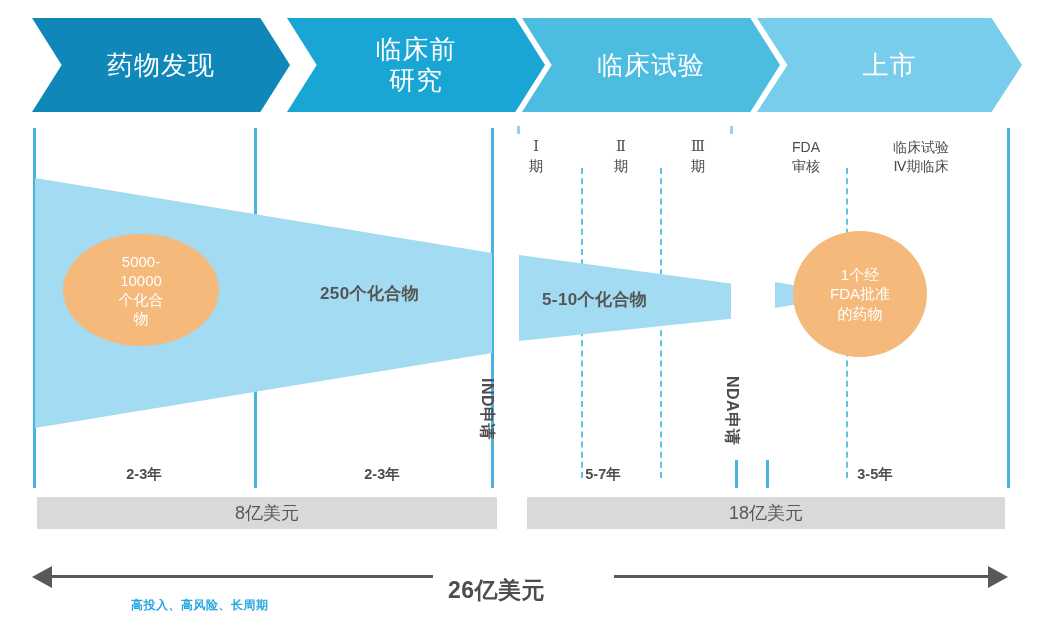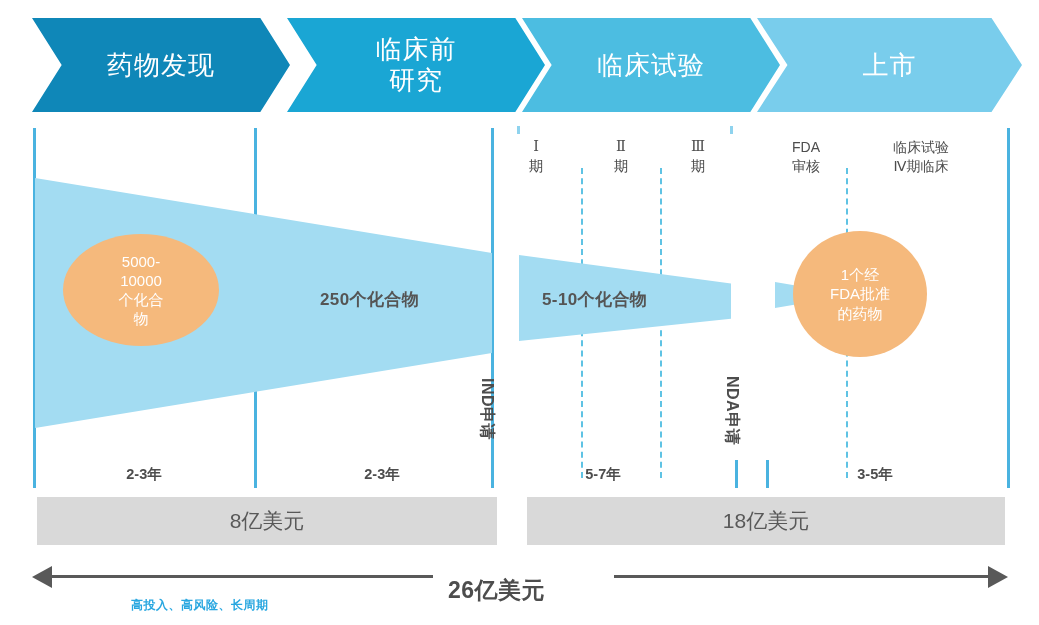--- a/index.html
+++ b/index.html
@@ -102,26 +102,26 @@
     position: absolute;
     text-align: center;
     color: #4d4d4d;
     font-size: 14.5px;
     font-weight: bold;
     white-space: nowrap;
   }
   .cost-bar {
     position: absolute;
     background: #d9d9d9;
-    height: 48px;
+    height: 32px;
     display: flex;
     align-items: center;
     justify-content: center;
     color: #595959;
-    font-size: 21px;
+    font-size: 18px;
     text-align: right;
   }
 
   
   .arrow-line { position: absolute; height: 3px; background: #595959; }
   .arrow-head { position: absolute; width: 0; height: 0; }
   .arrow-head.left {
     border-top: 11px solid transparent;
     border-bottom: 11px solid transparent;
     border-right: 20px solid #595959;
@@ -205,21 +205,21 @@
   </div>
 
   <div class="ellipse" style="left:793px; top:231px; width:134px; height:126px; font-size:15px;">
     <span style="display:block;">
       <span style="display:block;">1个经</span>
       <span style="display:block;">FDA批准</span>
       <span style="display:block;">的药物</span>
     </span>
   </div>
 
-  <div class="compound-lab" style="left:320px; top:288px;">250个化合物</div>
+  <div class="compound-lab" style="left:320px; top:282px;">250个化合物</div>
 
   <div class="compound-lab" style="left:542px; top:288px;">5-10个化合物</div>
 
   <div class="phase-lab" style="left:511px; top:137px; width:50px;">
     <div>Ⅰ</div>
     <div>期</div>
   </div>
 
   <div class="phase-lab" style="left:596px; top:137px; width:50px;">
     <div>Ⅱ</div>

